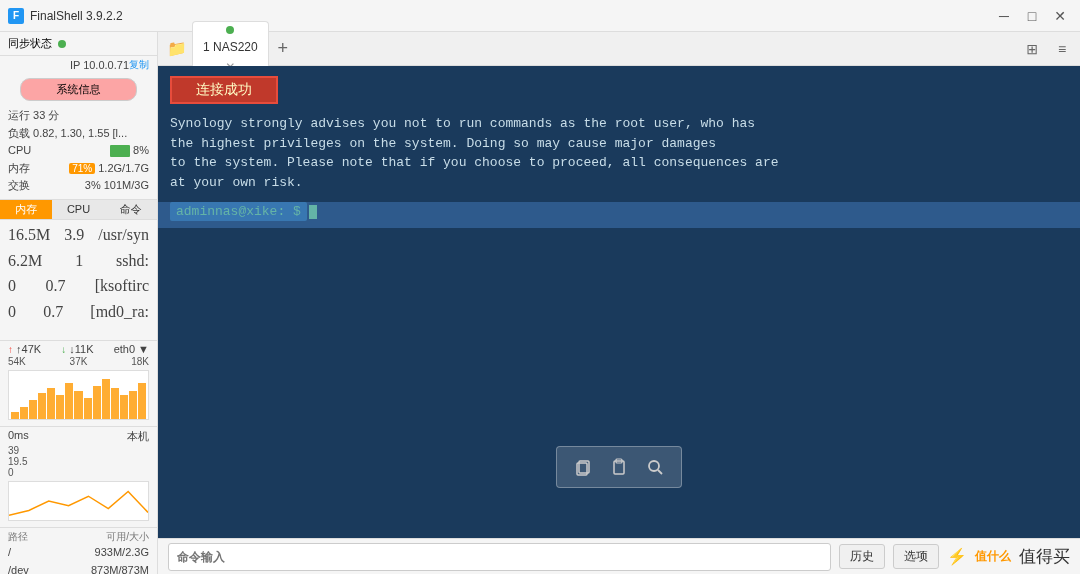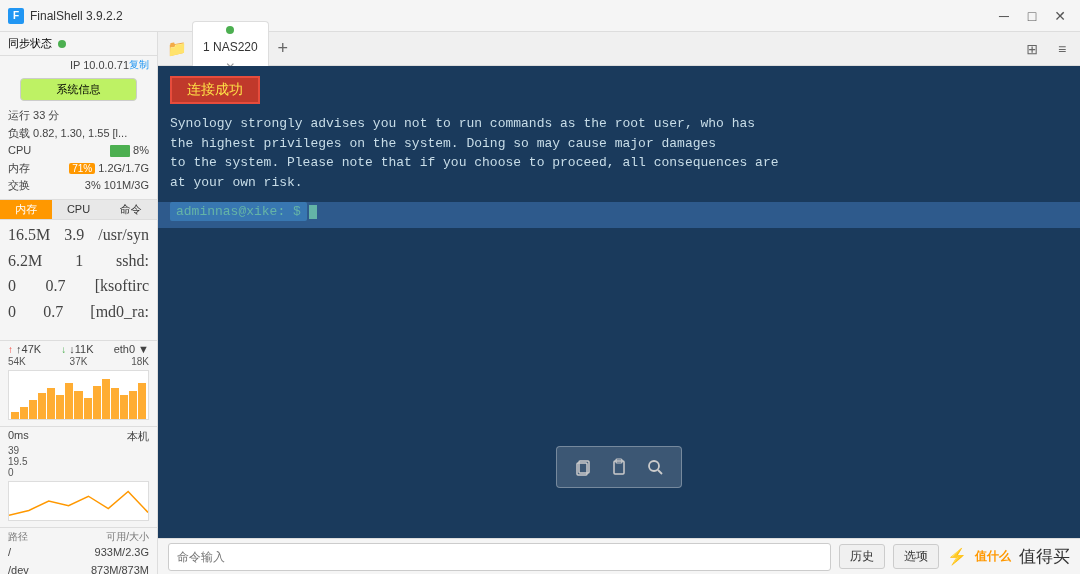--- a/index.html
+++ b/index.html
@@ -99,23 +99,23 @@
     .copy-btn {
       font-size: 10px;
       color: #2196F3;
       cursor: pointer;
       border: none;
       background: transparent;
     }
     .sys-info-btn {
       margin: 4px 20px;
       padding: 3px 8px;
-      background: #bef264;
+      background: #fca5a5;
       border: 1px solid #ccc;
-      border-radius: 4px;
+      border-radius: 10px;
       cursor: pointer;
       font-size: 11px;
       text-align: center;
     }
     .sidebar-section {
       padding: 2px 8px;
       color: #444;
       line-height: 1.6;
     }
     .sidebar-row {
@@ -341,22 +341,22 @@
       color: #d0e8f0;
       font-family: Consolas, 'Courier New', monospace;
       font-size: 13px;
       padding: 10px 12px;
       position: relative;
       overflow: hidden;
     }
     .connect-success {
       display: inline-block;
       background: #c0392b;
-      color: #fde047;
-      padding: 3px 15px;
+      color: #fef9c3;
+      padding: 3px 24px;
       border: 2px solid #e74c3c;
       font-size: 14px;
       font-family: 'Microsoft YaHei', Arial, sans-serif;
       margin-bottom: 10px;
     }
     .terminal-text {
       line-height: 1.5;
       color: #c8dde8;
       font-size: 13px;
       margin-bottom: 10px;
@@ -419,20 +419,21 @@
       gap: 8px;
     }
     .cmd-input {
       flex: 1;
       height: 28px;
       border: 1px solid #ccc;
       border-radius: 3px;
       padding: 0 8px;
       font-size: 12px;
       background: white;
+      font-weight: bold;
     }
     .status-btn {
       padding: 3px 10px;
       border: 1px solid #ccc;
       border-radius: 3px;
       background: #f0f0f0;
       cursor: pointer;
       font-size: 12px;
       color: #333;
     }

